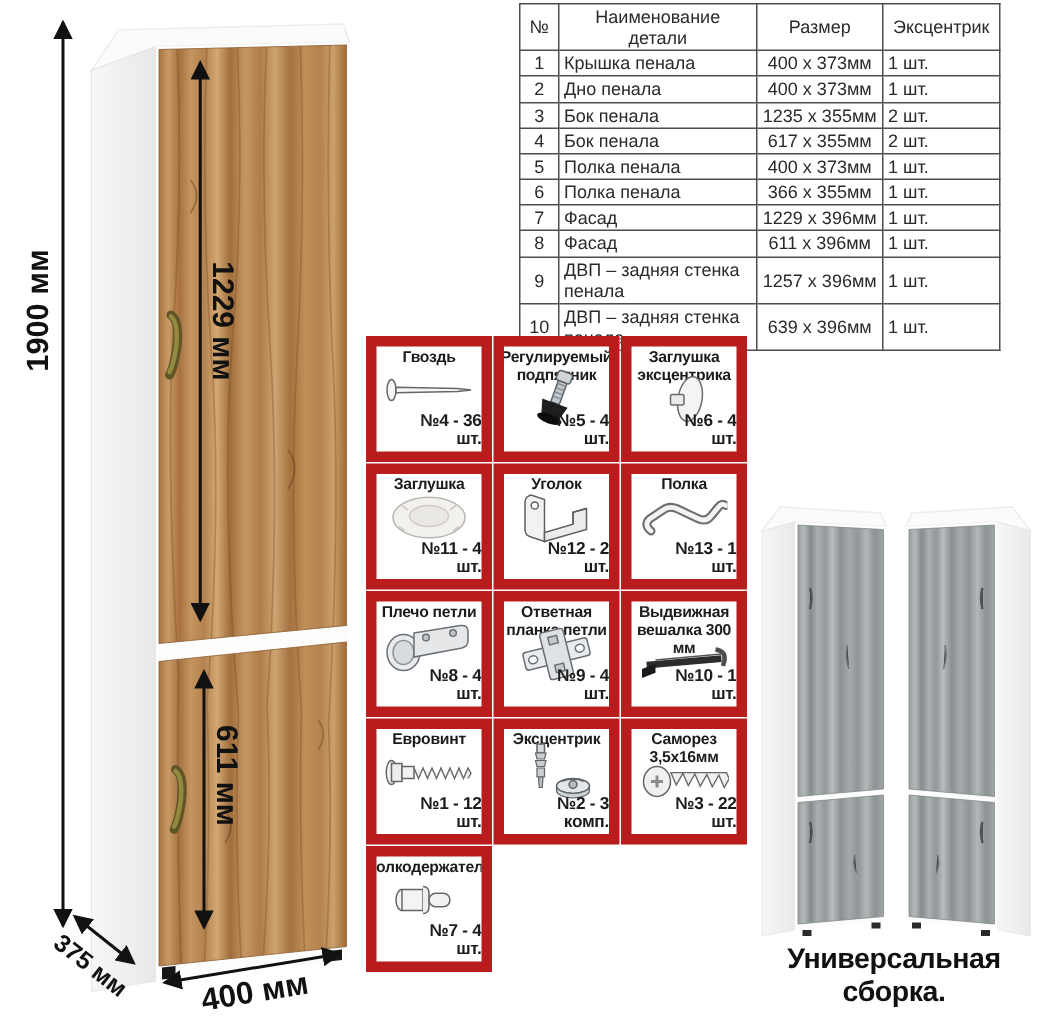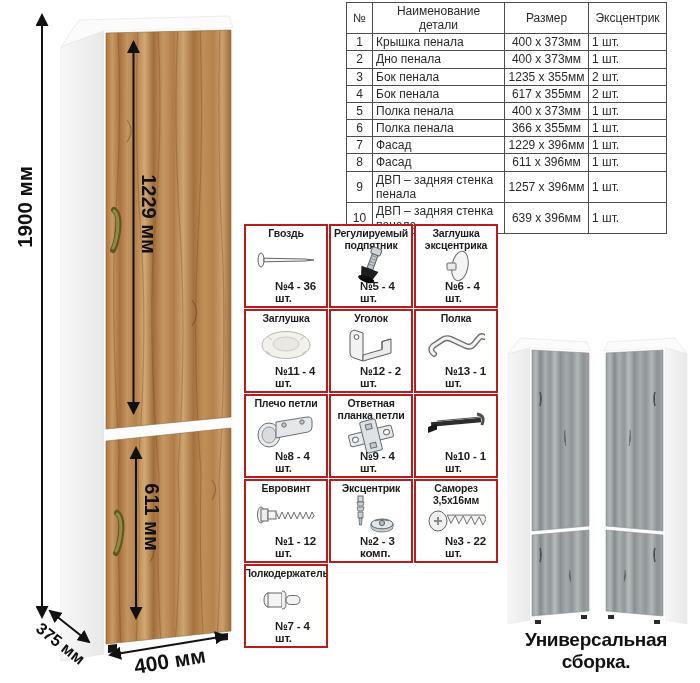--- a/index.html
+++ b/index.html
@@ -13,27 +13,27 @@
                vertical-align:middle;background:#fff;}
   .parts-table th{text-align:center;}
   .col-num{width:19px;text-align:center;}
   .col-name{width:125px;text-align:left;}
   .col-size{width:77px;text-align:center;}
   .col-qty{width:71px;text-align:left;}
 
   
   .hw-grid{position:absolute;left:244px;top:224px;display:grid;
            grid-template-columns:repeat(3,84px);grid-auto-rows:84px;gap:1px;}
-  .hw-cell{box-sizing:border-box;border:2px solid #b91c1c;background:#fff;
+  .hw-cell{box-sizing:border-box;border:7px solid #b91c1c;background:#fff;
            display:flex;flex-direction:column;align-items:center;overflow:hidden;}
   .hw-cell.empty{border:none;}
   .hw-title{font-size:10.5px;font-weight:bold;text-align:center;line-height:1.12;
             padding:2px 1px 0 1px;letter-spacing:-0.2px;}
   .hw-icon{flex:1;display:flex;align-items:center;justify-content:center;min-height:0;}
-  .hw-qty{font-size:11.5px;font-weight:bold;text-align:left;padding-bottom:2px;letter-spacing:-0.2px;padding-left:29px;}
+  .hw-qty{font-size:11.5px;font-weight:bold;text-align:right;padding-bottom:2px;letter-spacing:-0.2px;padding-left:29px;}
 
   
   .variants-caption{position:absolute;left:490px;top:629px;width:212px;text-align:center;
             font-size:19px;font-weight:bold;letter-spacing:-0.3px;color:#111;}
 
   .cabinet-svg{position:absolute;left:0;top:0;}
   .variants-svg{position:absolute;left:495px;top:330px;}
 
   .dim-label{font-family:"Liberation Sans",sans-serif;font-weight:bold;fill:#111;}
 </style>
@@ -294,20 +294,21 @@
             <ellipse cx="44" cy="21" rx="3" ry="2.6" fill="#fff" stroke="#6a7076"></ellipse>
             <rect x="25" y="9" width="6" height="5" fill="#c4c9cc" stroke="#6a7076"></rect>
             <rect x="25" y="28" width="6" height="5" fill="#c4c9cc" stroke="#6a7076"></rect>
           </g>
         </svg>
       </div>
       <div class="hw-qty">№9 - 4 шт.</div>
     </div>
 
     <div class="hw-cell">
+      <div class="hw-title">Выдвижная вешалка 300 мм</div>
       <div class="hw-icon">
         <svg width="62" height="34" viewBox="0 0 62 34">
           <path d="M52,8 q7,1 6,7 l-1,4" fill="none" stroke="#4e4e4e" stroke-width="3"></path>
           <rect x="6" y="14" width="50" height="4.5" fill="#2c2c2c" transform="rotate(-5 31 16)"></rect>
           <path d="M3,21 l9,-3.5 v6 l-9,3.5 z" fill="#1a1a1a"></path>
           <path d="M12,15 l44,-4" stroke="#555" stroke-width="1"></path>
         </svg>
       </div>
       <div class="hw-qty">№10 - 1 шт.</div>
     </div>

